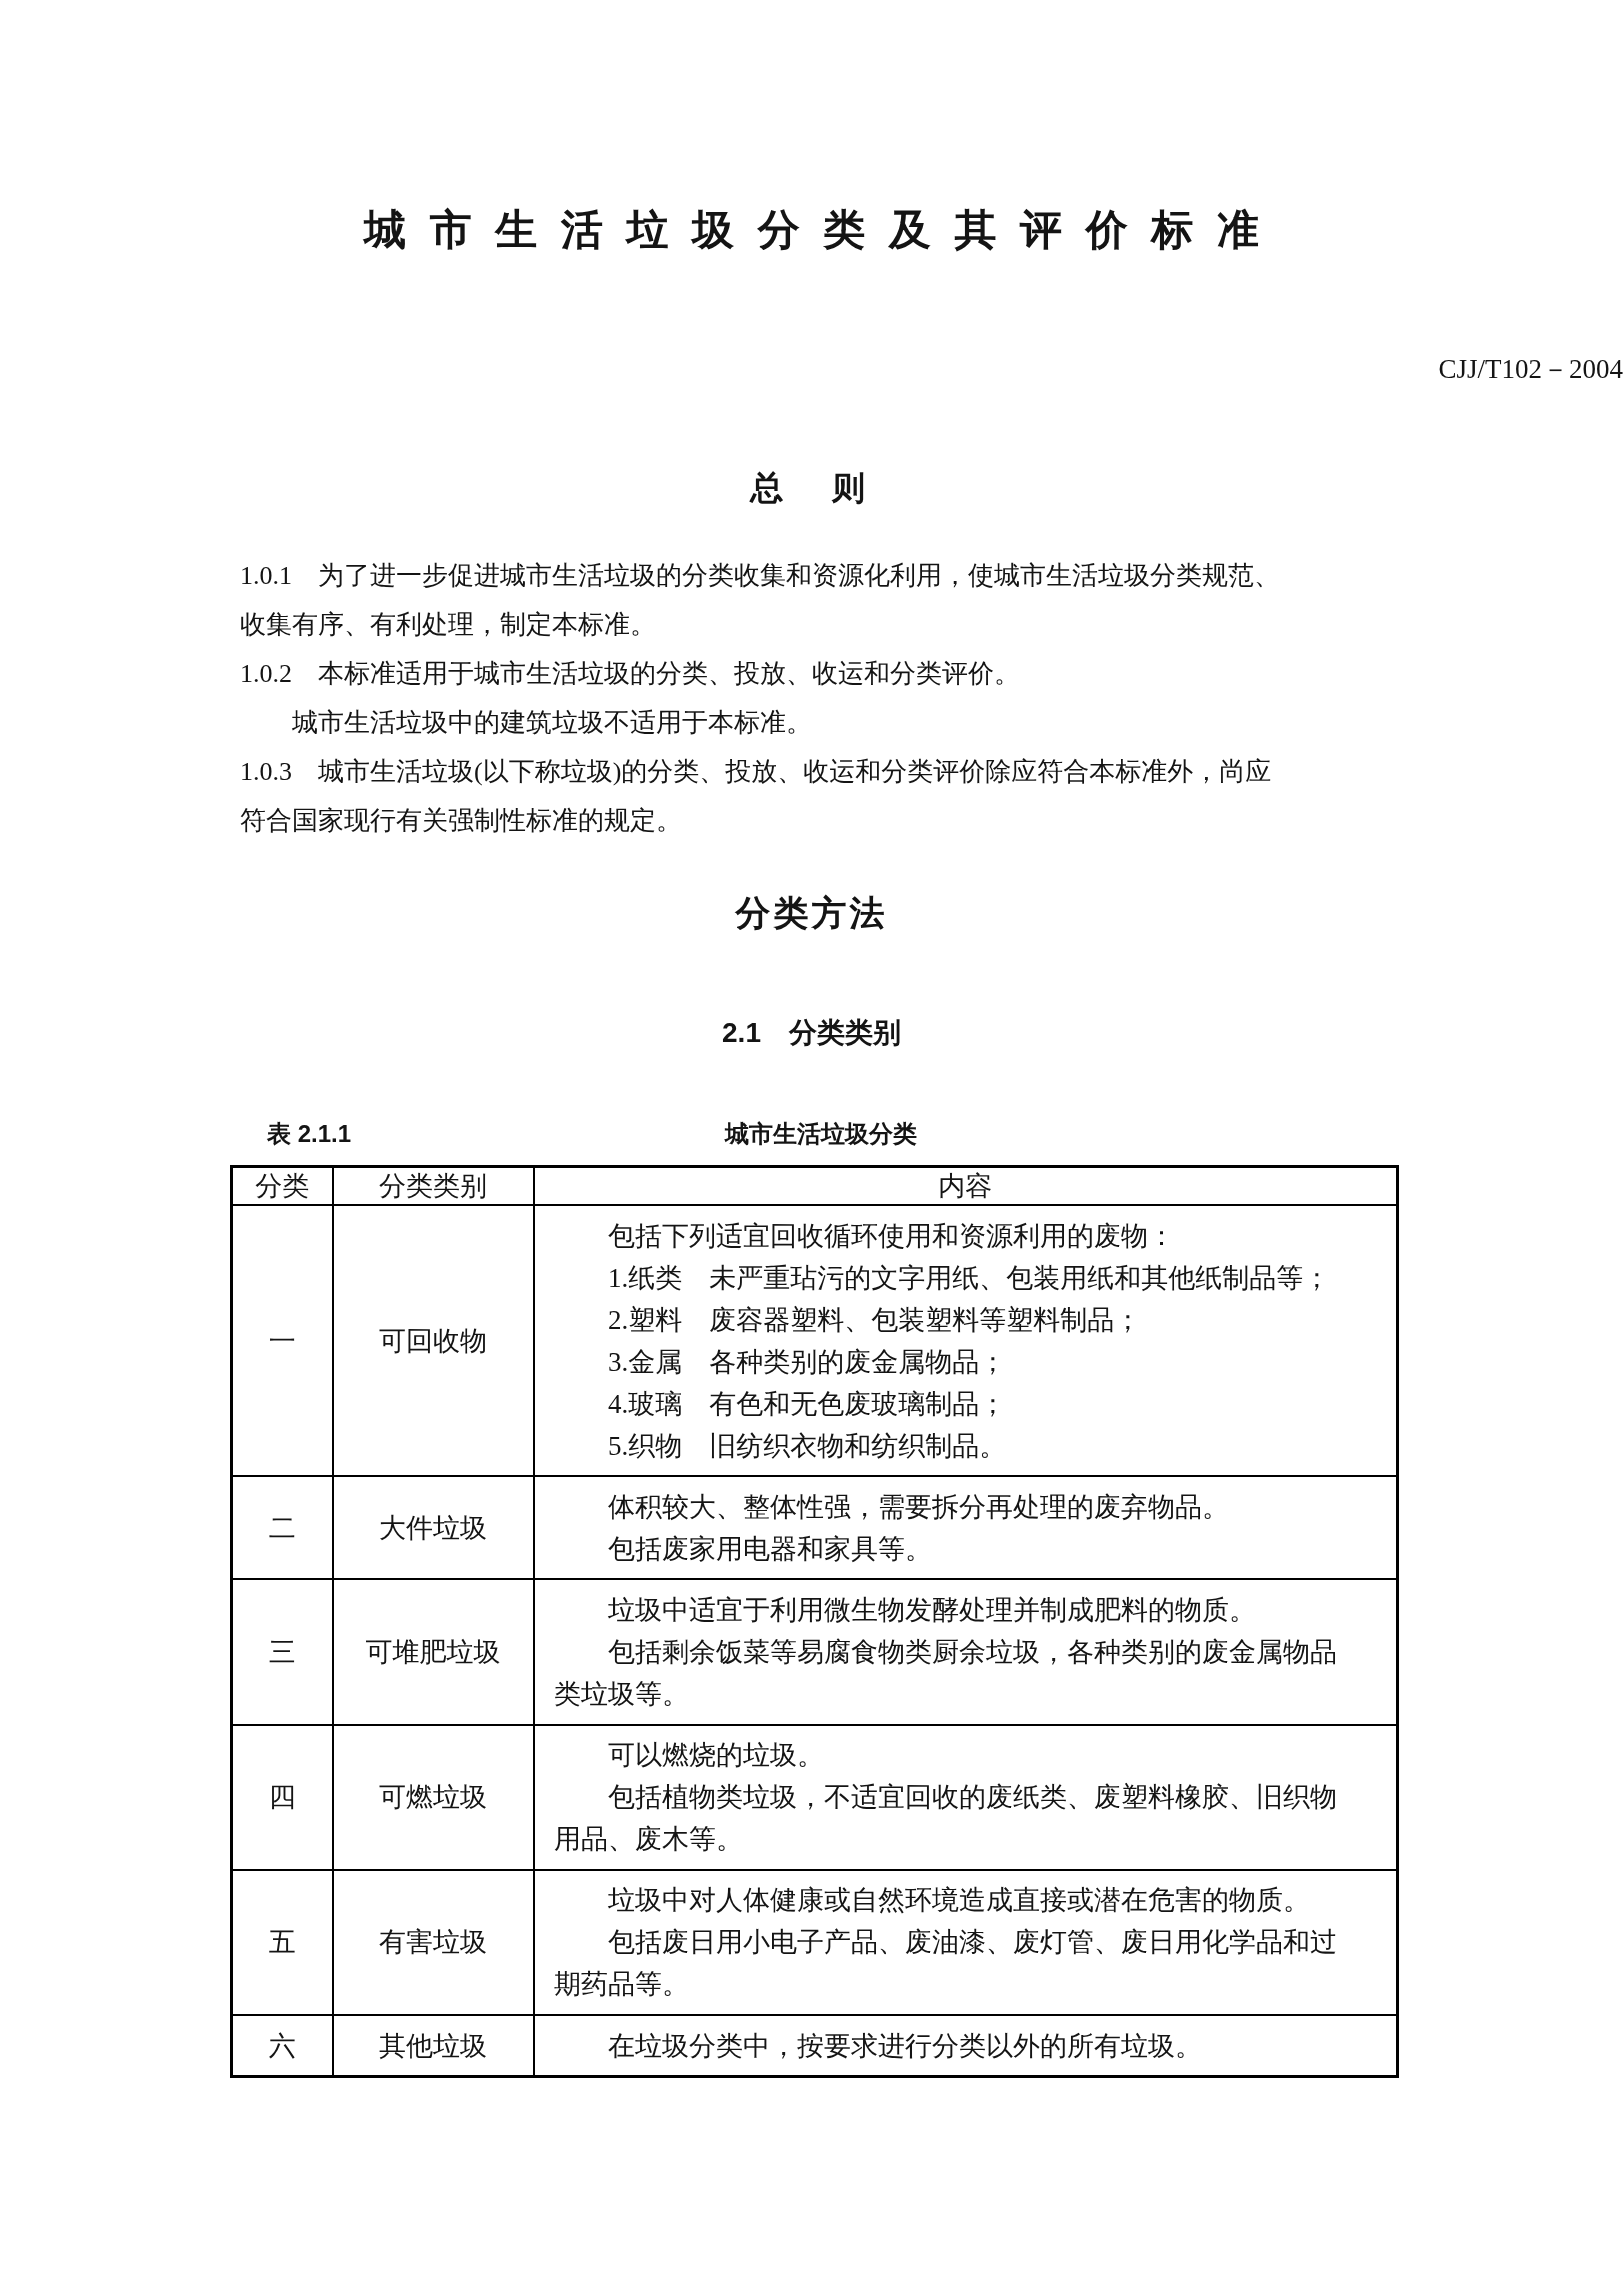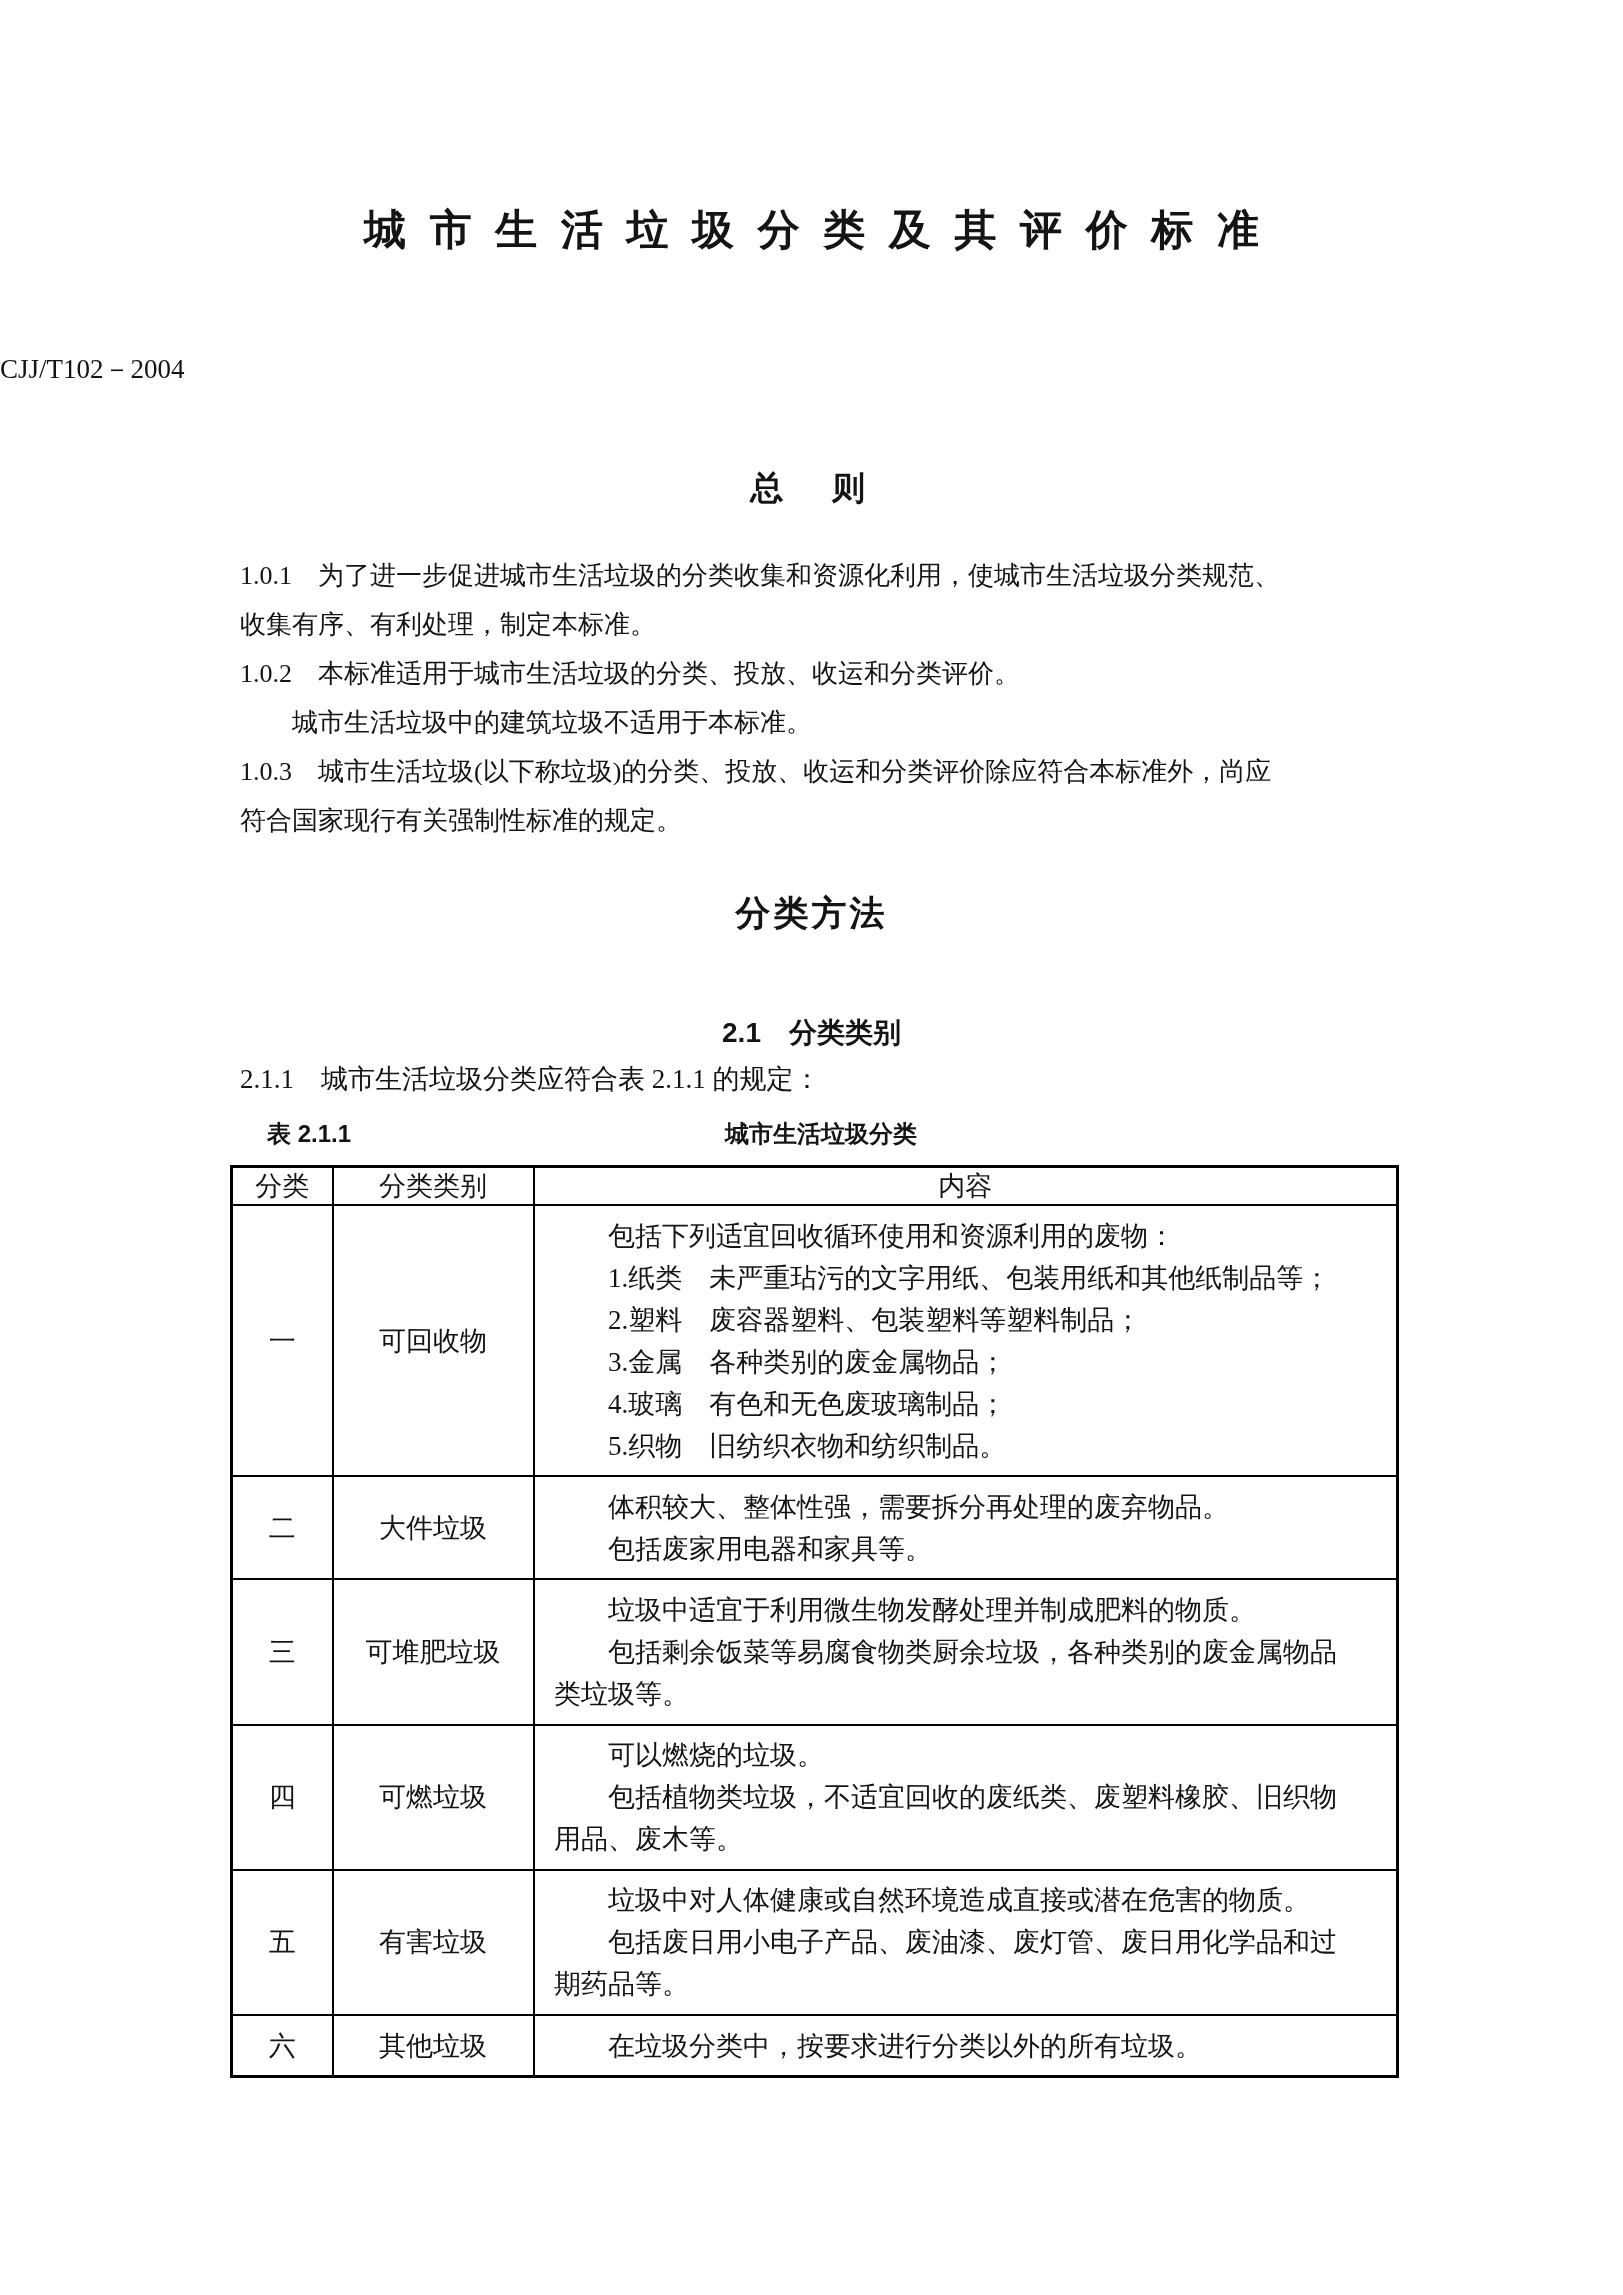--- a/index.html
+++ b/index.html
@@ -13,21 +13,21 @@
   }
   .doc-title{
     position:absolute;top:203px;left:0;width:100%;
     text-align:center;
     font-size:42px;line-height:55px;font-weight:bold;
     letter-spacing:23.6px;padding-left:23.6px;box-sizing:border-box;
     font-family:"Liberation Serif","DejaVu Serif",serif;
   }
   .doc-code{
     position:absolute;top:352px;left:0;width:100%;
-    text-align:left;
+    text-align:right;
     font-size:27px;line-height:35px;
   }
   .h-general{
     position:absolute;top:466px;left:0;width:100%;
     text-align:center;
     font-size:33px;line-height:44px;font-weight:bold;
     letter-spacing:7.9px;
   }
   .body-text{
     position:absolute;top:551px;left:240px;width:1150px;
@@ -110,21 +110,20 @@
     <div>1.0.2　本标准适用于城市生活垃圾的分类、投放、收运和分类评价。</div>
     <div>　　城市生活垃圾中的建筑垃圾不适用于本标准。</div>
     <div>1.0.3　城市生活垃圾(以下称垃圾)的分类、投放、收运和分类评价除应符合本标准外，尚应</div>
     <div>符合国家现行有关强制性标准的规定。</div>
   </div>
 
   <div class="h-method">分类方法</div>
 
   <div class="h-sub">2.1　分类类别</div>
 
-  <div class="p211">2.1.1　城市生活垃圾分类应符合表 2.1.1 的规定：</div>
 
   <div class="caption-row">
     <span class="cap-label">表 2.1.1</span>
     <span class="cap-title">城市生活垃圾分类</span>
   </div>
 
   <table class="cls-table">
     <colgroup>
       <col style="width:101px">
       <col style="width:201px">

